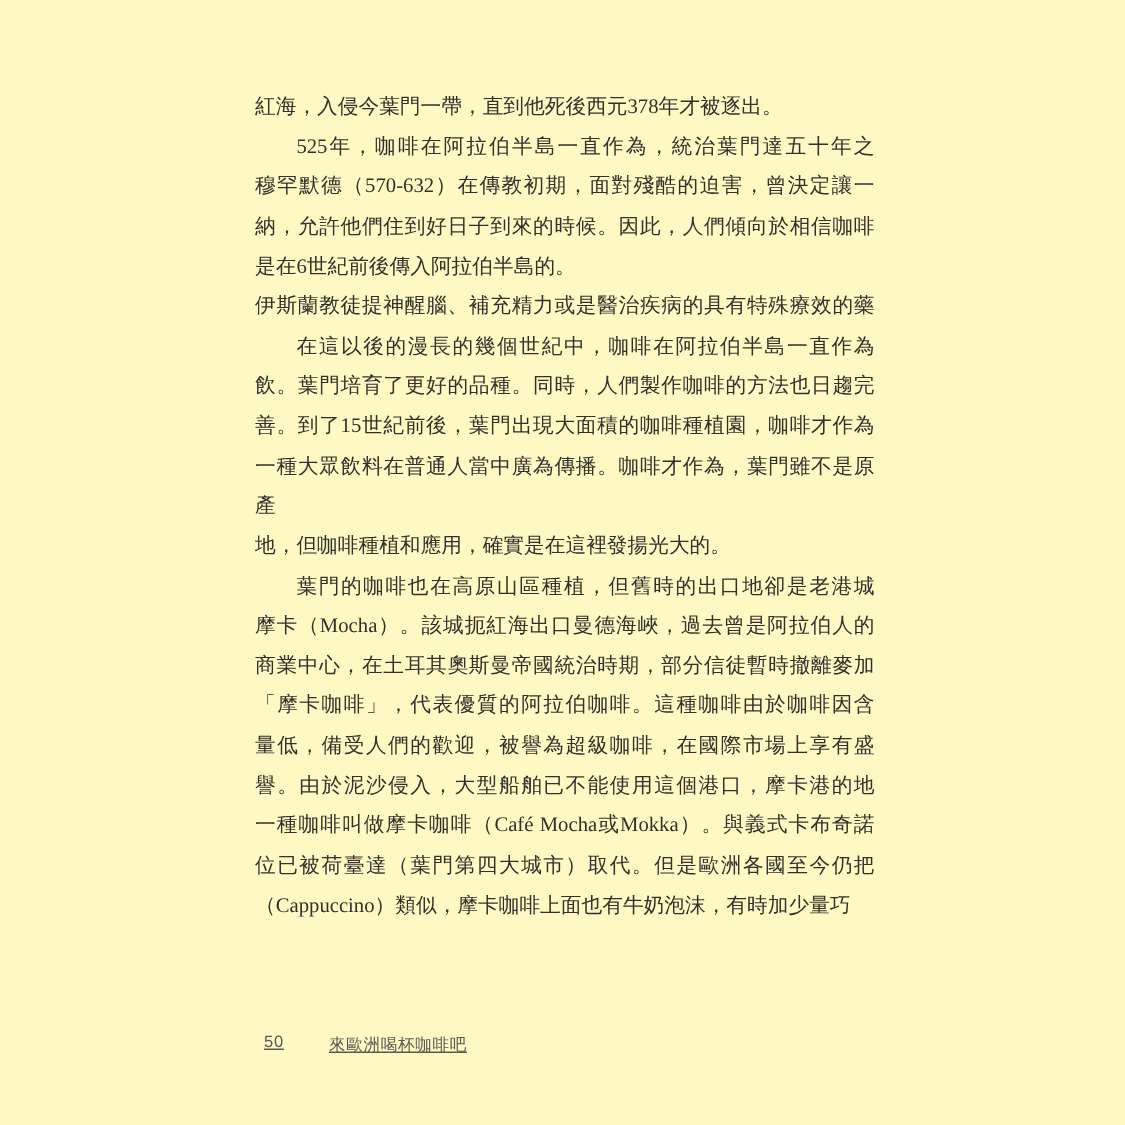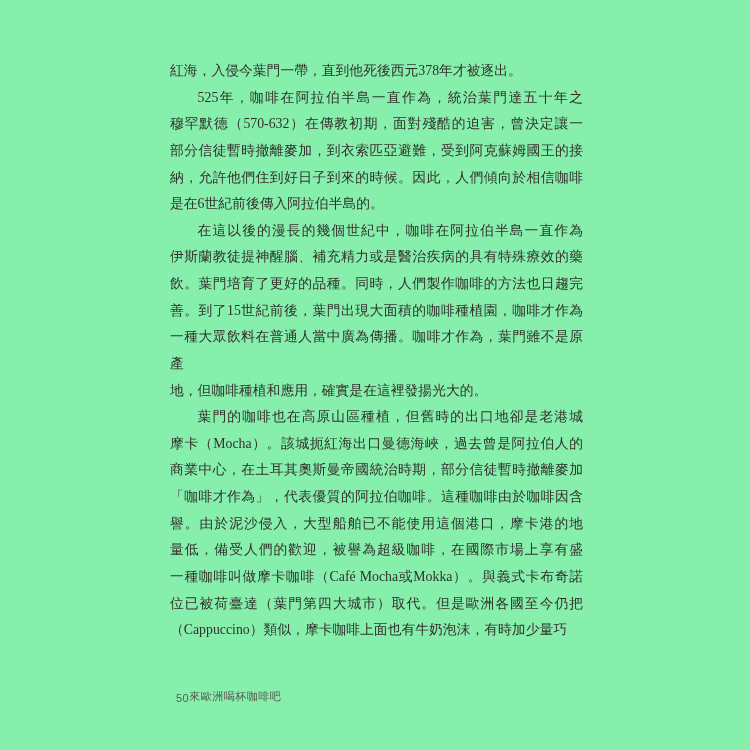--- a/index.html
+++ b/index.html
@@ -4,21 +4,21 @@
 <style>
   html, body {
     margin: 0;
     padding: 0;
     background: #ffffff;
   }
   .sheet {
     position: relative;
     width: 750px;
     height: 750px;
-    background: #86efac;
+    background: #fef9c3;
     overflow: hidden;
     font-family: "Liberation Serif", "DejaVu Serif", serif;
   }
   .body-text {
     position: absolute;
     left: 170px;
     top: 58px;
     width: 413px;
     font-size: 13.8px;
     line-height: 26.62px;
@@ -36,23 +36,25 @@
     text-align-last: justify;
   }
   .line.indent {
     text-indent: 2em;
   }
   .footer {
     position: absolute;
     left: 176px;
     top: 689px;
     display: flex;
-    align-items: flex-end;
+    align-items: flex-start;
+    gap: 30px;
     font-family: "Liberation Sans", "DejaVu Sans", sans-serif;
     color: #5b5853;
+    text-decoration: underline;
   }
   .footer .page-number {
     font-size: 11px;
     letter-spacing: 0.5px;
   }
   .footer .running-title {
     font-size: 11px;
     letter-spacing: 0.5px;
   }
 </style>
@@ -62,39 +64,38 @@
 <div class="sheet">
 
   <div class="body-text">
 
   <div class="para">
         <div class="line">紅海，入侵今葉門一帶，直到他死後西元378年才被逐出。</div>
       </div>
       <div class="para">
         <div class="line just indent">525年，咖啡在阿拉伯半島一直作為，統治葉門達五十年之</div>
         <div class="line just">穆罕默德（570-632）在傳教初期，面對殘酷的迫害，曾決定讓一</div>
-        <div class="line just">部分信徒暫時撤離麥加，到衣索匹亞避難，受到阿克蘇姆國王的接</div>
         <div class="line just">納，允許他們住到好日子到來的時候。因此，人們傾向於相信咖啡</div>
         <div class="line">是在6世紀前後傳入阿拉伯半島的。</div>
       </div>
       <div class="para">
+        <div class="line just">伊斯蘭教徒提神醒腦、補充精力或是醫治疾病的具有特殊療效的藥</div>
         <div class="line just indent">在這以後的漫長的幾個世紀中，咖啡在阿拉伯半島一直作為</div>
-        <div class="line just">伊斯蘭教徒提神醒腦、補充精力或是醫治疾病的具有特殊療效的藥</div>
         <div class="line just">飲。葉門培育了更好的品種。同時，人們製作咖啡的方法也日趨完</div>
         <div class="line just">善。到了15世紀前後，葉門出現大面積的咖啡種植園，咖啡才作為</div>
         <div class="line just">一種大眾飲料在普通人當中廣為傳播。咖啡才作為，葉門雖不是原產</div>
         <div class="line">地，但咖啡種植和應用，確實是在這裡發揚光大的。</div>
       </div>
       <div class="para">
         <div class="line just indent">葉門的咖啡也在高原山區種植，但舊時的出口地卻是老港城</div>
         <div class="line just">摩卡（Mocha）。該城扼紅海出口曼德海峽，過去曾是阿拉伯人的</div>
         <div class="line just">商業中心，在土耳其奧斯曼帝國統治時期，部分信徒暫時撤離麥加</div>
-        <div class="line just">「咖啡才作為」，代表優質的阿拉伯咖啡。這種咖啡由於咖啡因含</div>
+        <div class="line just">「摩卡咖啡」，代表優質的阿拉伯咖啡。這種咖啡由於咖啡因含</div>
+        <div class="line just">量低，備受人們的歡迎，被譽為超級咖啡，在國際市場上享有盛</div>
         <div class="line just">譽。由於泥沙侵入，大型船舶已不能使用這個港口，摩卡港的地</div>
-        <div class="line just">量低，備受人們的歡迎，被譽為超級咖啡，在國際市場上享有盛</div>
         <div class="line just">一種咖啡叫做摩卡咖啡（Café Mocha或Mokka）。與義式卡布奇諾</div>
         <div class="line just">位已被荷臺達（葉門第四大城市）取代。但是歐洲各國至今仍把</div>
         <div class="line">（Cappuccino）類似，摩卡咖啡上面也有牛奶泡沫，有時加少量巧</div>
       </div>
     </div>
 
   <div class="footer">
     <span class="page-number">50</span>
     <span class="running-title">來歐洲喝杯咖啡吧</span>
   </div>

